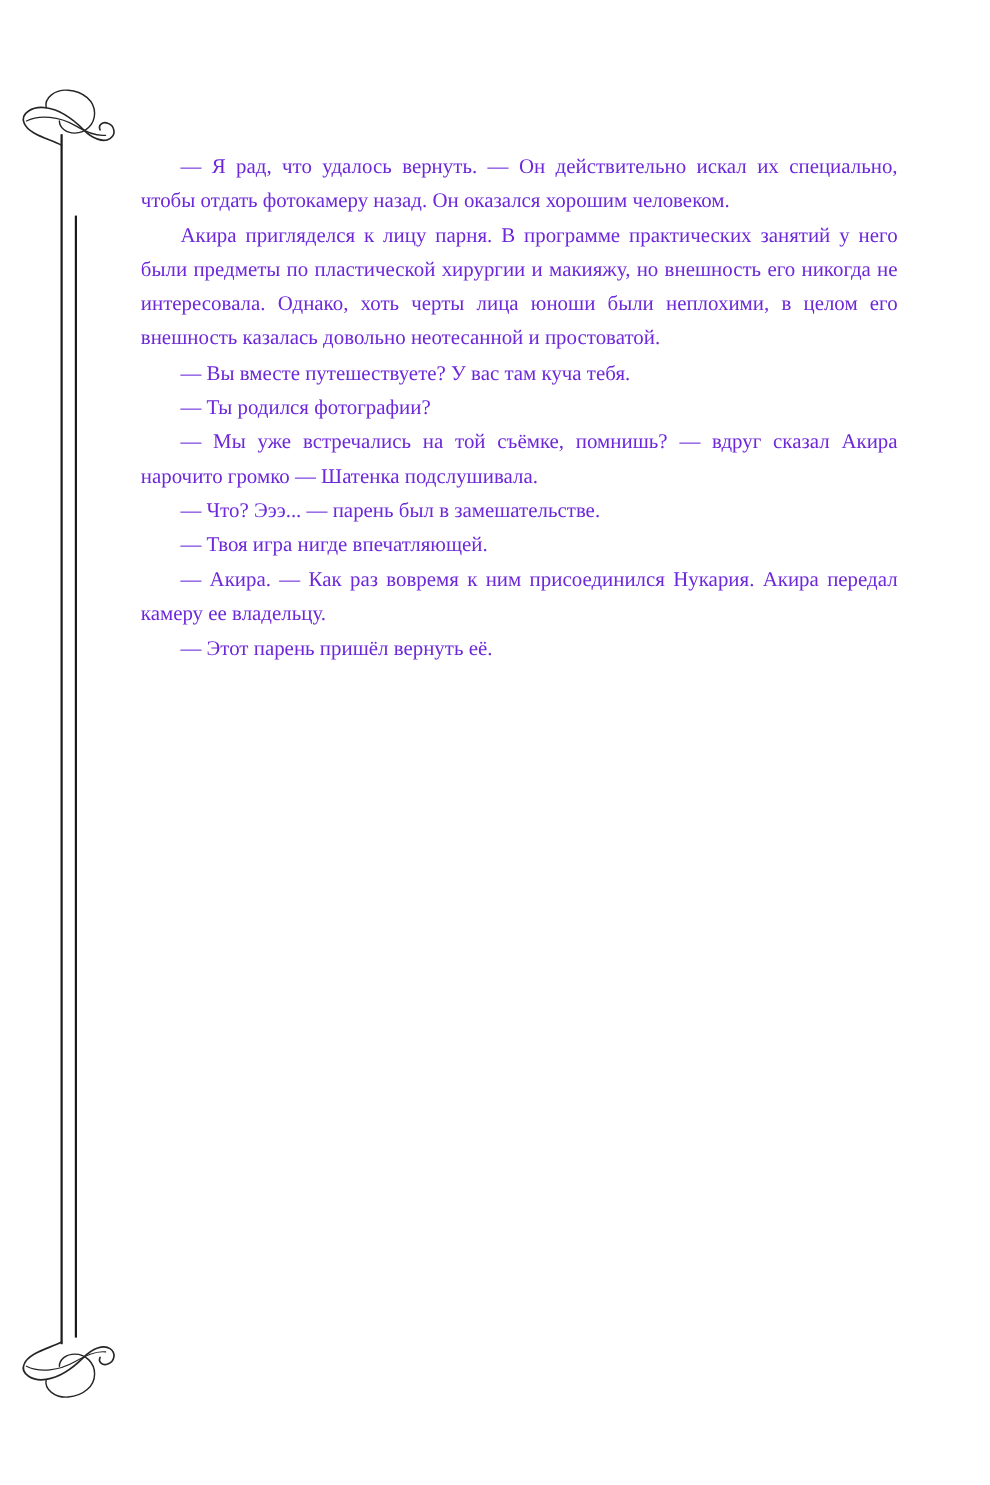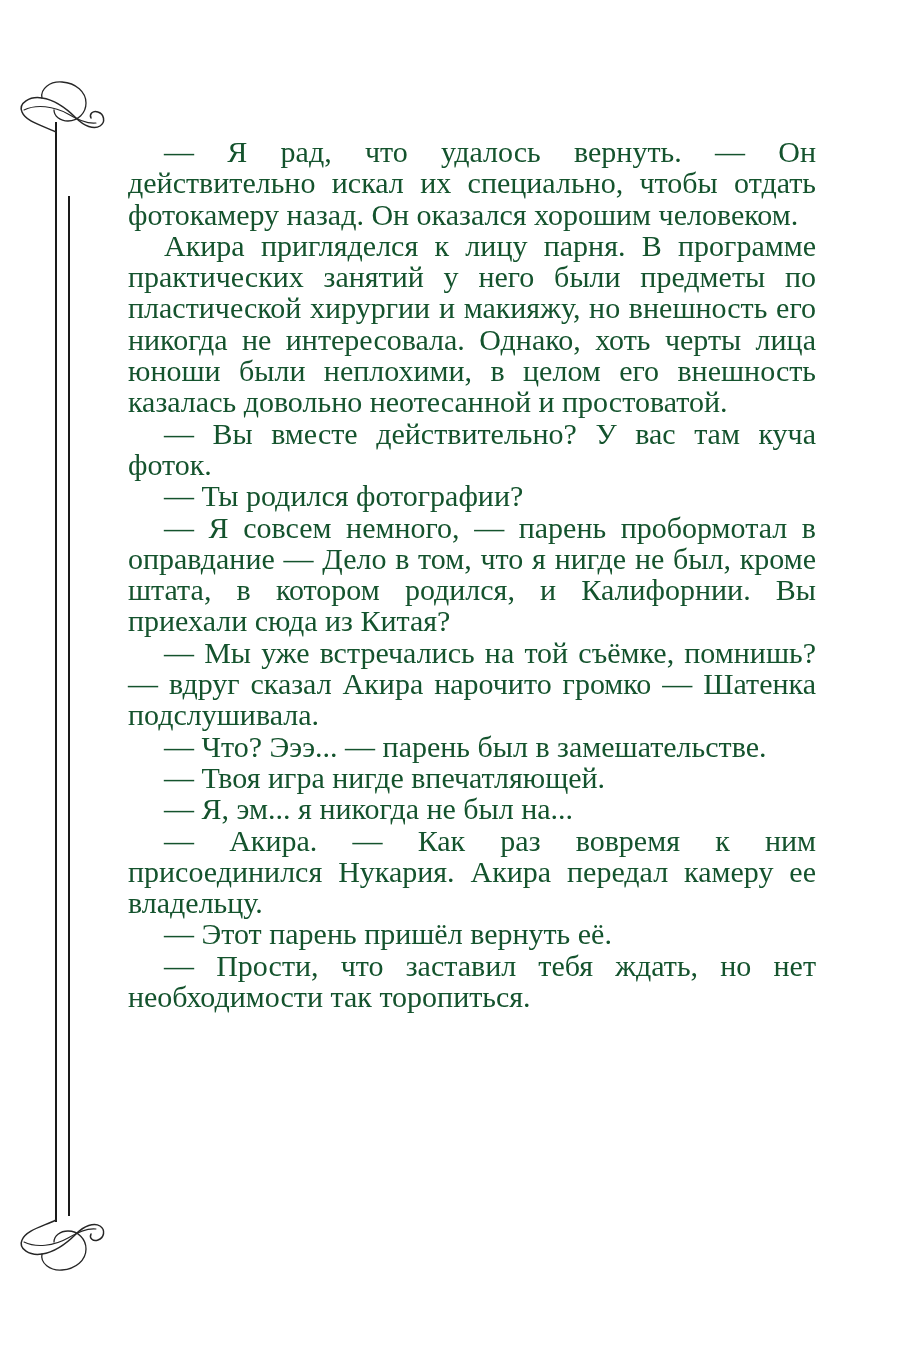--- a/index.html
+++ b/index.html
@@ -59,23 +59,23 @@
     position: absolute;
     left: 128px;
     top: 136px;
     width: 688px;
   }
   .para {
     margin: 0 0 0px 0;
     text-align: justify;
     text-align-last: left;
     text-justify: inter-word;
-    font-size: 30px;
+    font-size: 19px;
     line-height: 31.3px;
-    color: #14532d;
+    color: #6d28d9;
     text-indent: 36px;
     hyphens: none;
     -webkit-hyphens: none;
   }
 </style>
 </head>
 <body>
 
 <div id="book-page">
 
@@ -98,25 +98,22 @@
         <path d="M42 56 C 30 50, 12 46, 8 36 C 4 27, 16 20, 28 22 C 42 24, 54 34, 62 42 C 70 50, 80 54, 86 50 C 92 46, 90 38, 84 36 C 79 34, 75 38, 77 42" stroke-width="1.5"></path>
         <path d="M28 22 C 26 13, 36 5, 48 6 C 62 7, 72 16, 72 27 C 72 37, 64 45, 54 45 C 46 45, 40 40, 40 34" stroke-width="1.3"></path>
         <path d="M10 34 C 22 28, 40 30, 54 38 C 64 44, 74 48, 82 47" stroke-width="1.1"></path>
       </g>
     </svg>
   </div>
 
   <div id="text-column">
     <p class="para">— Я рад, что удалось вернуть. —  Он действительно искал их специально, чтобы отдать фотокамеру назад. Он оказался хорошим человеком.</p>
     <p class="para">Акира пригляделся к лицу парня. В программе практических занятий у него были предметы по пластической хирургии и макияжу, но внешность его никогда не интересовала. Однако, хоть черты лица юноши были неплохими, в целом его внешность казалась довольно неотесанной и простоватой.</p>
-    <p class="para">— Вы вместе действительно? У вас там куча фоток.</p>
+    <p class="para">— Вы вместе путешествуете? У вас там куча тебя.</p>
     <p class="para">— Ты родился фотографии?</p>
-    <p class="para">— Я совсем немного, — парень пробормотал в оправдание — Дело в том, что я нигде не был, кроме штата, в котором родился, и Калифорнии. Вы приехали сюда из Китая?</p>
     <p class="para">— Мы уже встречались на той съёмке, помнишь? — вдруг сказал Акира нарочито громко — Шатенка подслушивала.</p>
     <p class="para">— Что? Эээ... — парень был в замешательстве.</p>
     <p class="para">— Твоя игра нигде впечатляющей.</p>
-    <p class="para">— Я, эм... я никогда не был на...</p>
     <p class="para">— Акира. — Как раз вовремя к ним присоединился Нукария. Акира передал камеру ее владельцу.</p>
     <p class="para">— Этот парень пришёл вернуть её.</p>
-    <p class="para">— Прости, что заставил тебя ждать, но нет необходимости так торопиться.</p>
   </div>
 
 </div>
 
 </body></html>

